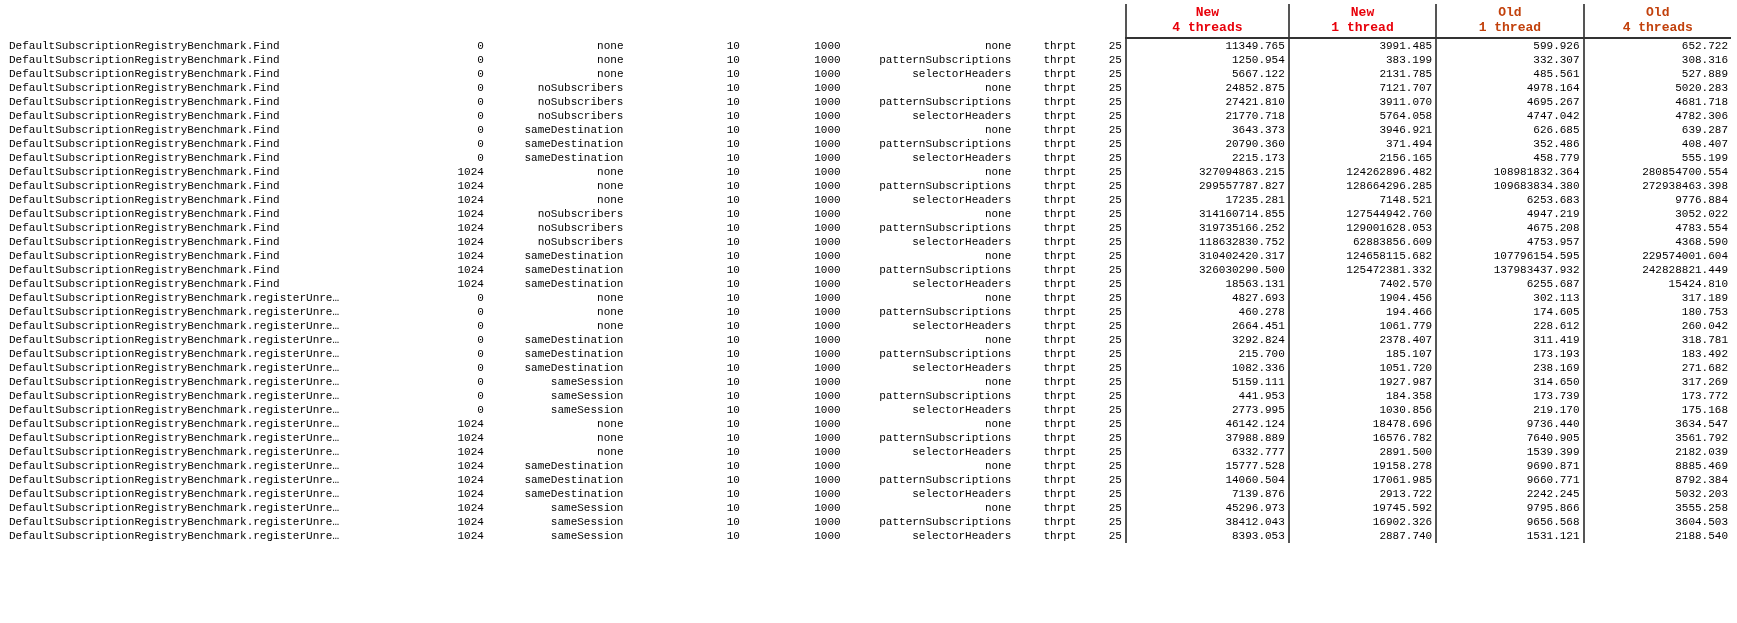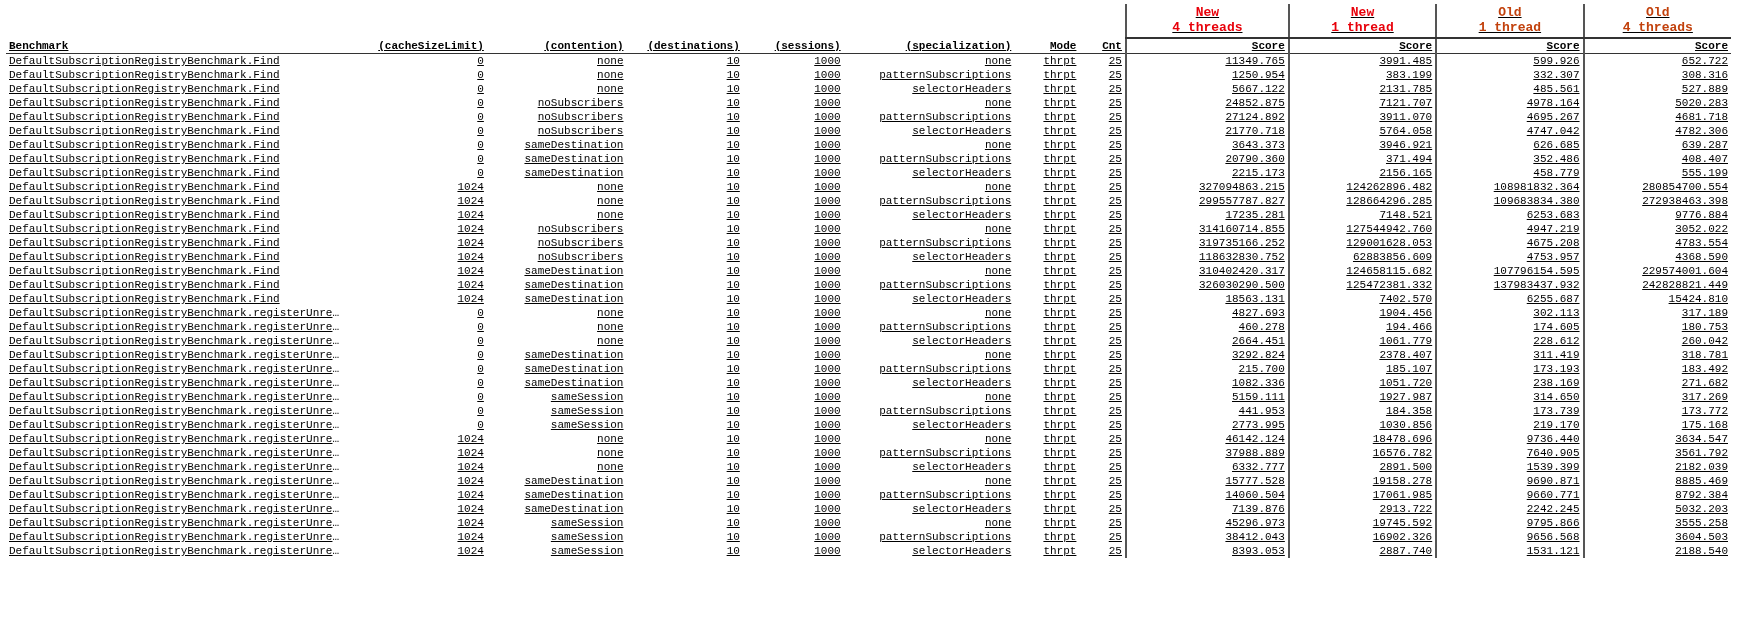--- a/index.html
+++ b/index.html
@@ -11,21 +11,20 @@
       overflow: auto;
     }
     .table-container {
       padding: 4px 6px;
       width: 100%;
     }
     table {
       border-collapse: collapse;
       width: 100%;
       table-layout: fixed;
-      text-decoration: underline;
     }
     th, td {
       padding: 1px 3px;
       text-align: right;
       white-space: nowrap;
       overflow: hidden;
       text-overflow: ellipsis;
     }
     th:first-child, td:first-child {
       text-align: left;
@@ -96,34 +95,20 @@
         </th>
         <th class="header-group old-color divider">
           <span>Old</span><br>
           <span>1 thread</span>
         </th>
         <th class="header-group old-color divider">
           <span>Old</span><br>
           <span>4 threads</span>
         </th>
       </tr>
-      <tr class="header-row">
-        <th>Benchmark</th>
-        <th>(cacheSizeLimit)</th>
-        <th>(contention)</th>
-        <th>(destinations)</th>
-        <th>(sessions)</th>
-        <th>(specialization)</th>
-        <th>Mode</th>
-        <th>Cnt</th>
-        <th class="divider">Score</th>
-        <th class="divider">Score</th>
-        <th class="divider">Score</th>
-        <th class="divider">Score</th>
-      </tr>
     </thead>
     <tbody id="table-body">
     <tr>
           <td>DefaultSubscriptionRegistryBenchmark.Find</td>
           <td>0</td>
           <td>none</td>
           <td>10</td>
           <td>1000</td>
           <td>none</td>
           <td>thrpt</td>
@@ -177,21 +162,21 @@
         </tr>
         <tr>
           <td>DefaultSubscriptionRegistryBenchmark.Find</td>
           <td>0</td>
           <td>noSubscribers</td>
           <td>10</td>
           <td>1000</td>
           <td>patternSubscriptions</td>
           <td>thrpt</td>
           <td>25</td>
-          <td class="divider">27124.892</td>
+          <td class="divider">27421.810</td>
           <td class="divider">3911.070</td>
           <td class="divider">4695.267</td>
           <td class="divider">4681.718</td>
         </tr>
         <tr>
           <td>DefaultSubscriptionRegistryBenchmark.Find</td>
           <td>0</td>
           <td>noSubscribers</td>
           <td>10</td>
           <td>1000</td>

